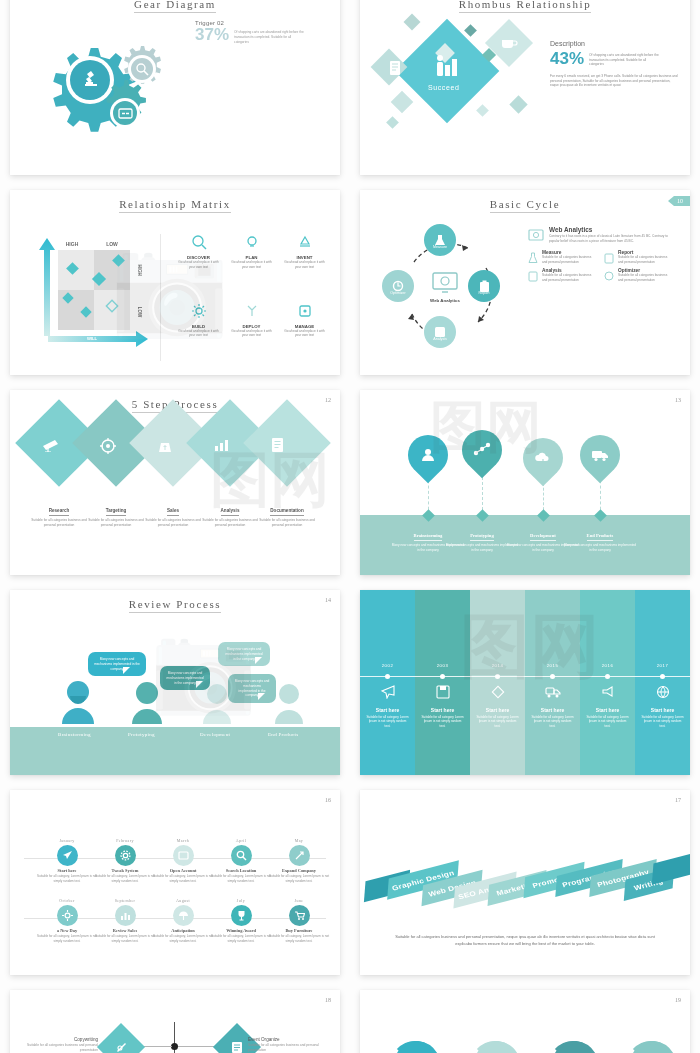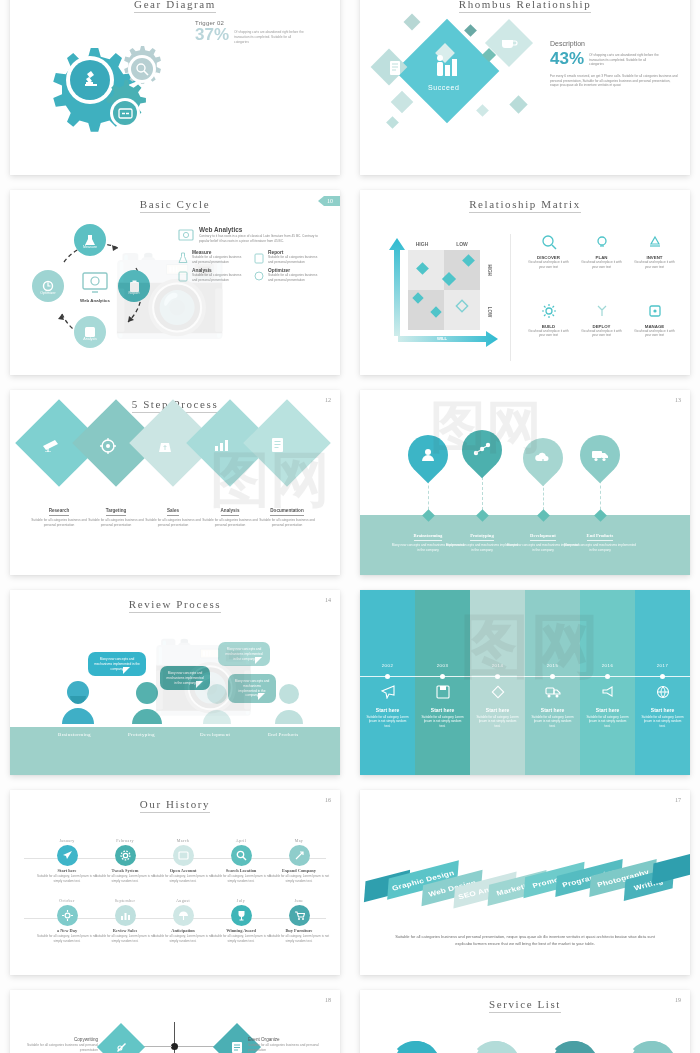--- a/index.html
+++ b/index.html
@@ -205,117 +205,20 @@
         <div style="font-size:7px;color:#6b6b6b;margin-bottom:3px;">Description</div>
         <div style="display:flex;gap:5px;align-items:flex-start;">
           <div style="font-size:17px;color:#3fa9bd;font-weight:bold;line-height:1;">43%</div>
           <div class="tiny" style="width:72px;padding-top:3px;">Of shopping carts are abandoned right before the transaction its completed. Suitable for all categories</div>
         </div>
         <div class="tiny" style="margin-top:7px;">For every 6 emails received, we get 3 Phone calls. Suitable for all categories business and personal presentation, Suitable for all categories business and personal presentation, eaque ipsa quae ab illo inventore veritatis et quasi</div>
       </div>
     </div>
 
     <div class="slide">
-      <div class="slide-title"><span>Basic Cycle</span></div>
-      <div class="pagenum tag">10</div>
-      <div style="position:absolute;left:22px;top:28px;width:140px;height:140px;">
-        <svg width="140" height="140" viewBox="0 0 140 140" style="position:absolute">
-          <path d="M32 44 A44 44 0 0 1 86 30" fill="none" stroke="#3a3a3a" stroke-width="1.3" stroke-dasharray="4 3" marker-end=""></path>
-          <path d="M104 50 A44 44 0 0 1 96 104" fill="none" stroke="#3a3a3a" stroke-width="1.3" stroke-dasharray="4 3"></path>
-          <path d="M30 96 A44 44 0 0 0 52 118" fill="none" stroke="#3a3a3a" stroke-width="1.3" stroke-dasharray="4 3"></path>
-          <path d="M86 30 l-6 -3 1 6z" fill="#3a3a3a"></path>
-          <path d="M96 104 l1 -6 5 4z" fill="#3a3a3a"></path>
-          <path d="M30 96 l-4 5 6 1z" fill="#3a3a3a"></path>
-        </svg>
-        <div class="circ" style="left:42px;top:6px;width:32px;height:32px;background:#5cc0c3;">
-          <svg width="12" height="13" viewBox="0 0 12 13">
-              <path d="M4 1h4v4l3 6H1l3-6z" fill="#fff"></path>
-            </svg>
-        </div>
-        <div style="position:absolute;left:42px;top:27px;width:32px;text-align:center;color:#fff;font-size:3.6px;">Measure</div>
-        <div class="circ" style="left:86px;top:52px;width:32px;height:32px;background:#4cb6ba;">
-          <svg width="11" height="13" viewBox="0 0 11 13">
-              <rect x="1" y="2" width="9" height="10" rx="1" fill="#fff"></rect>
-              <rect x="3.5" y="0.5" width="4" height="2.5" fill="#fff"></rect>
-            </svg>
-        </div>
-        <div style="position:absolute;left:86px;top:73px;width:32px;text-align:center;color:#fff;font-size:3.6px;">Report</div>
-        <div class="circ" style="left:42px;top:98px;width:32px;height:32px;background:#a7d9d7;">
-          <svg width="12" height="12" viewBox="0 0 12 12">
-              <rect x="1" y="1" width="10" height="10" rx="1.5" fill="#fff"></rect>
-            </svg>
-        </div>
-        <div style="position:absolute;left:42px;top:119px;width:32px;text-align:center;color:#fff;font-size:3.6px;">Analysis</div>
-        <div class="circ" style="left:0px;top:52px;width:32px;height:32px;background:#9ed4d2;">
-          <svg width="12" height="12" viewBox="0 0 12 12">
-              <circle cx="6" cy="6" r="4.5" fill="none" stroke="#fff" stroke-width="1.4"></circle>
-              <path d="M6 2.5 v3.5 h2.5" stroke="#fff" stroke-width="1.2" fill="none"></path>
-            </svg>
-        </div>
-        <div style="position:absolute;left:0px;top:73px;width:32px;text-align:center;color:#fff;font-size:3.6px;">Optimizer</div>
-        <svg style="position:absolute;left:50px;top:54px" width="26" height="22" viewBox="0 0 26 22">
-          <rect x="1" y="1" width="24" height="16" rx="1.5" fill="none" stroke="#8ec9c7" stroke-width="1.4"></rect>
-          <circle cx="13" cy="9" r="4" fill="none" stroke="#8ec9c7" stroke-width="1.2"></circle>
-          <path d="M10 20h6" stroke="#8ec9c7" stroke-width="1.4"></path>
-        </svg>
-        <div style="position:absolute;left:40px;top:80px;width:46px;text-align:center;font-size:4.4px;font-weight:bold;color:#4a4a4a;line-height:1.4;">Web Analytics</div>
-      </div>
-      <div style="position:absolute;left:168px;top:36px;width:150px;">
-        <div style="display:flex;gap:5px;margin-bottom:6px;">
-          <svg width="16" height="16" viewBox="0 0 16 16" style="flex:none;margin-top:2px">
-              <rect x="1" y="2" width="14" height="10" rx="1" fill="none" stroke="#9ed4d2" stroke-width="1.2"></rect>
-              <circle cx="8" cy="7" r="2.6" fill="none" stroke="#9ed4d2" stroke-width="1"></circle>
-            </svg>
-          <div>
-            <div style="font-size:6.4px;font-weight:bold;color:#4a4a4a;">Web Analytics</div>
-            <div class="tiny" style="margin-top:1px">Contrary to it has roots in a piece of classical Latin literature from 45 BC. Contrary to popular belief it has roots in a piece of literature from 45 BC.</div>
-          </div>
-        </div>
-        <div style="display:flex;flex-wrap:wrap;gap:4px 8px;">
-          <div style="display:flex;gap:4px;width:68px;">
-            <svg width="10" height="12" viewBox="0 0 10 12" style="flex:none;margin-top:2px">
-                <path d="M3.5 1h3v3.5l2.5 6h-8l2.5-6z" fill="none" stroke="#9ed4d2" stroke-width="1"></path>
-              </svg>
-            <div>
-                <div style="font-size:4.8px;font-weight:bold;color:#4a4a4a;">Measure</div>
-            <div class="tiny">Suitable for all categories business and personal presentation</div>
-              </div>
-          </div>
-          <div style="display:flex;gap:4px;width:68px;">
-            <svg width="10" height="12" viewBox="0 0 10 12" style="flex:none;margin-top:2px">
-                <rect x="1" y="2" width="8" height="9" rx="1" fill="none" stroke="#9ed4d2" stroke-width="1"></rect>
-              </svg>
-            <div>
-                <div style="font-size:4.8px;font-weight:bold;color:#4a4a4a;">Report</div>
-            <div class="tiny">Suitable for all categories business and personal presentation</div>
-              </div>
-          </div>
-          <div style="display:flex;gap:4px;width:68px;">
-            <svg width="10" height="12" viewBox="0 0 10 12" style="flex:none;margin-top:2px">
-                <rect x="1" y="2" width="8" height="9" rx="1" fill="none" stroke="#9ed4d2" stroke-width="1"></rect>
-              </svg>
-            <div>
-                <div style="font-size:4.8px;font-weight:bold;color:#4a4a4a;">Analysis</div>
-            <div class="tiny">Suitable for all categories business and personal presentation</div>
-              </div>
-          </div>
-          <div style="display:flex;gap:4px;width:68px;">
-            <svg width="10" height="12" viewBox="0 0 10 12" style="flex:none;margin-top:2px">
-                <circle cx="5" cy="6" r="4" fill="none" stroke="#9ed4d2" stroke-width="1"></circle>
-              </svg>
-            <div>
-                <div style="font-size:4.8px;font-weight:bold;color:#4a4a4a;">Optimizer</div>
-            <div class="tiny">Suitable for all categories business and personal presentation</div>
-              </div>
-          </div>
-        </div>
-      </div>
-    </div>
-
-    <div class="slide">
       <div class="slide-title"><span>Relatioship Matrix</span></div>
       <div style="position:absolute;left:26px;top:46px;width:115px;height:115px;">
         <svg width="115" height="115" viewBox="0 0 115 115" style="position:absolute">
           <defs>
             <linearGradient id="gy" x1="0" y1="1" x2="0" y2="0">
                 <stop offset="0" stop-color="#cfeceb"></stop>
                 <stop offset="1" stop-color="#2fbad0"></stop>
               </linearGradient>
             <linearGradient id="gx" x1="0" y1="0" x2="1" y2="0">
                 <stop offset="0" stop-color="#cfeceb"></stop>
@@ -389,20 +292,117 @@
               <rect x="3" y="3" width="10" height="10" rx="1.5" fill="none" stroke="#4fc4c9" stroke-width="1.3"></rect>
               <circle cx="8" cy="8" r="1.6" fill="#4fc4c9"></circle>
             </svg>
           <div style="font-size:4.4px;font-weight:bold;color:#4a4a4a;margin-top:1px">MANAGE</div>
           <div class="tiny">Go ahead and replace it with your own text</div>
         </div>
       </div>
     </div>
 
     <div class="slide">
+      <div class="slide-title"><span>Basic Cycle</span></div>
+      <div class="pagenum tag">10</div>
+      <div style="position:absolute;left:22px;top:28px;width:140px;height:140px;">
+        <svg width="140" height="140" viewBox="0 0 140 140" style="position:absolute">
+          <path d="M32 44 A44 44 0 0 1 86 30" fill="none" stroke="#3a3a3a" stroke-width="1.3" stroke-dasharray="4 3" marker-end=""></path>
+          <path d="M104 50 A44 44 0 0 1 96 104" fill="none" stroke="#3a3a3a" stroke-width="1.3" stroke-dasharray="4 3"></path>
+          <path d="M30 96 A44 44 0 0 0 52 118" fill="none" stroke="#3a3a3a" stroke-width="1.3" stroke-dasharray="4 3"></path>
+          <path d="M86 30 l-6 -3 1 6z" fill="#3a3a3a"></path>
+          <path d="M96 104 l1 -6 5 4z" fill="#3a3a3a"></path>
+          <path d="M30 96 l-4 5 6 1z" fill="#3a3a3a"></path>
+        </svg>
+        <div class="circ" style="left:42px;top:6px;width:32px;height:32px;background:#5cc0c3;">
+          <svg width="12" height="13" viewBox="0 0 12 13">
+              <path d="M4 1h4v4l3 6H1l3-6z" fill="#fff"></path>
+            </svg>
+        </div>
+        <div style="position:absolute;left:42px;top:27px;width:32px;text-align:center;color:#fff;font-size:3.6px;">Measure</div>
+        <div class="circ" style="left:86px;top:52px;width:32px;height:32px;background:#4cb6ba;">
+          <svg width="11" height="13" viewBox="0 0 11 13">
+              <rect x="1" y="2" width="9" height="10" rx="1" fill="#fff"></rect>
+              <rect x="3.5" y="0.5" width="4" height="2.5" fill="#fff"></rect>
+            </svg>
+        </div>
+        <div style="position:absolute;left:86px;top:73px;width:32px;text-align:center;color:#fff;font-size:3.6px;">Report</div>
+        <div class="circ" style="left:42px;top:98px;width:32px;height:32px;background:#a7d9d7;">
+          <svg width="12" height="12" viewBox="0 0 12 12">
+              <rect x="1" y="1" width="10" height="10" rx="1.5" fill="#fff"></rect>
+            </svg>
+        </div>
+        <div style="position:absolute;left:42px;top:119px;width:32px;text-align:center;color:#fff;font-size:3.6px;">Analysis</div>
+        <div class="circ" style="left:0px;top:52px;width:32px;height:32px;background:#9ed4d2;">
+          <svg width="12" height="12" viewBox="0 0 12 12">
+              <circle cx="6" cy="6" r="4.5" fill="none" stroke="#fff" stroke-width="1.4"></circle>
+              <path d="M6 2.5 v3.5 h2.5" stroke="#fff" stroke-width="1.2" fill="none"></path>
+            </svg>
+        </div>
+        <div style="position:absolute;left:0px;top:73px;width:32px;text-align:center;color:#fff;font-size:3.6px;">Optimizer</div>
+        <svg style="position:absolute;left:50px;top:54px" width="26" height="22" viewBox="0 0 26 22">
+          <rect x="1" y="1" width="24" height="16" rx="1.5" fill="none" stroke="#8ec9c7" stroke-width="1.4"></rect>
+          <circle cx="13" cy="9" r="4" fill="none" stroke="#8ec9c7" stroke-width="1.2"></circle>
+          <path d="M10 20h6" stroke="#8ec9c7" stroke-width="1.4"></path>
+        </svg>
+        <div style="position:absolute;left:40px;top:80px;width:46px;text-align:center;font-size:4.4px;font-weight:bold;color:#4a4a4a;line-height:1.4;">Web Analytics</div>
+      </div>
+      <div style="position:absolute;left:168px;top:36px;width:150px;">
+        <div style="display:flex;gap:5px;margin-bottom:6px;">
+          <svg width="16" height="16" viewBox="0 0 16 16" style="flex:none;margin-top:2px">
+              <rect x="1" y="2" width="14" height="10" rx="1" fill="none" stroke="#9ed4d2" stroke-width="1.2"></rect>
+              <circle cx="8" cy="7" r="2.6" fill="none" stroke="#9ed4d2" stroke-width="1"></circle>
+            </svg>
+          <div>
+            <div style="font-size:6.4px;font-weight:bold;color:#4a4a4a;">Web Analytics</div>
+            <div class="tiny" style="margin-top:1px">Contrary to it has roots in a piece of classical Latin literature from 45 BC. Contrary to popular belief it has roots in a piece of literature from 45 BC.</div>
+          </div>
+        </div>
+        <div style="display:flex;flex-wrap:wrap;gap:4px 8px;">
+          <div style="display:flex;gap:4px;width:68px;">
+            <svg width="10" height="12" viewBox="0 0 10 12" style="flex:none;margin-top:2px">
+                <path d="M3.5 1h3v3.5l2.5 6h-8l2.5-6z" fill="none" stroke="#9ed4d2" stroke-width="1"></path>
+              </svg>
+            <div>
+                <div style="font-size:4.8px;font-weight:bold;color:#4a4a4a;">Measure</div>
+            <div class="tiny">Suitable for all categories business and personal presentation</div>
+              </div>
+          </div>
+          <div style="display:flex;gap:4px;width:68px;">
+            <svg width="10" height="12" viewBox="0 0 10 12" style="flex:none;margin-top:2px">
+                <rect x="1" y="2" width="8" height="9" rx="1" fill="none" stroke="#9ed4d2" stroke-width="1"></rect>
+              </svg>
+            <div>
+                <div style="font-size:4.8px;font-weight:bold;color:#4a4a4a;">Report</div>
+            <div class="tiny">Suitable for all categories business and personal presentation</div>
+              </div>
+          </div>
+          <div style="display:flex;gap:4px;width:68px;">
+            <svg width="10" height="12" viewBox="0 0 10 12" style="flex:none;margin-top:2px">
+                <rect x="1" y="2" width="8" height="9" rx="1" fill="none" stroke="#9ed4d2" stroke-width="1"></rect>
+              </svg>
+            <div>
+                <div style="font-size:4.8px;font-weight:bold;color:#4a4a4a;">Analysis</div>
+            <div class="tiny">Suitable for all categories business and personal presentation</div>
+              </div>
+          </div>
+          <div style="display:flex;gap:4px;width:68px;">
+            <svg width="10" height="12" viewBox="0 0 10 12" style="flex:none;margin-top:2px">
+                <circle cx="5" cy="6" r="4" fill="none" stroke="#9ed4d2" stroke-width="1"></circle>
+              </svg>
+            <div>
+                <div style="font-size:4.8px;font-weight:bold;color:#4a4a4a;">Optimizer</div>
+            <div class="tiny">Suitable for all categories business and personal presentation</div>
+              </div>
+          </div>
+        </div>
+      </div>
+    </div>
+
+    <div class="slide">
       <div class="slide-title"><span>5 Step Process</span></div>
       <div class="pagenum">12</div>
       <div class="stepd" style="left:18px;background:#7fd0d0;"></div>
       <svg style="position:absolute;left:32px;top:48px" width="18" height="14" viewBox="0 0 18 14">
           <path d="M1 8 L13 2 l3 4 -12 6z" fill="#fff"></path>
           <path d="M6 10v4M3 14h6" stroke="#fff" stroke-width="1.2"></path>
         </svg>
       <div class="steparrow" style="left:83px;"><svg width="9" height="9" viewBox="0 0 9 9">
             <path d="M1 4.5h5M4.5 1.5l3 3-3 3z" stroke="#d4ecea" fill="#d4ecea" stroke-width="1.4"></path>
           </svg></div>
@@ -577,21 +577,20 @@
               <circle cx="7" cy="7" r="5.5" fill="none" stroke="#fff" stroke-width="1.1"></circle>
               <path d="M1.5 7h11M7 1.5a9 9 0 0 1 0 11a9 9 0 0 1 0-11" fill="none" stroke="#fff" stroke-width="1"></path>
             </svg>
           <div class="t">Start here</div>
           <div class="d">Suitable for all category Lorem Ipsum is not simply random text.</div></div>
       </div>
       <div class="tlrule"></div>
     </div>
 
     <div class="slide">
-      <div class="slide-title"><span>Our History</span></div>
       <div class="pagenum">16</div>
       <div class="hrule" style="top:68px;"></div>
       <div class="hrule" style="top:128px;"></div>
 
       <div class="hitem" style="left:26px;top:48px;">
         <div class="hmonth">January</div>
         <div class="hcirc" style="background:#3fb5c9">
             <svg width="11" height="11" viewBox="0 0 11 11">
               <path d="M10 1L1 5l3 1 1 3z" fill="#fff"></path>
             </svg>
@@ -760,21 +759,20 @@
         <span>Copywriting</span>
         <div class="d">Suitable for all categories business and personal presentation</div>
       </div>
       <div class="cutlabel" style="left:238px;top:47px;width:84px;">
         <span>Event Organize</span>
         <div class="d">Suitable for all categories business and personal presentation</div>
       </div>
     </div>
 
     <div class="slide">
-      <div class="slide-title"><span>Service List</span></div>
       <div class="pagenum">19</div>
       <div style="position:absolute;left:28px;top:40px;">
         <svg width="56" height="56" viewBox="0 0 56 56">
             <circle cx="28" cy="32" r="21" fill="#35b2c4"></circle>
             <path d="M10 20 A24 24 0 0 1 48 24" fill="none" stroke="#35b2c4" stroke-width="3"></path>
           </svg>
       </div>
       <div style="position:absolute;left:108px;top:40px;">
         <svg width="56" height="56" viewBox="0 0 56 56">
             <circle cx="28" cy="32" r="21" fill="#b3dcd9"></circle>

